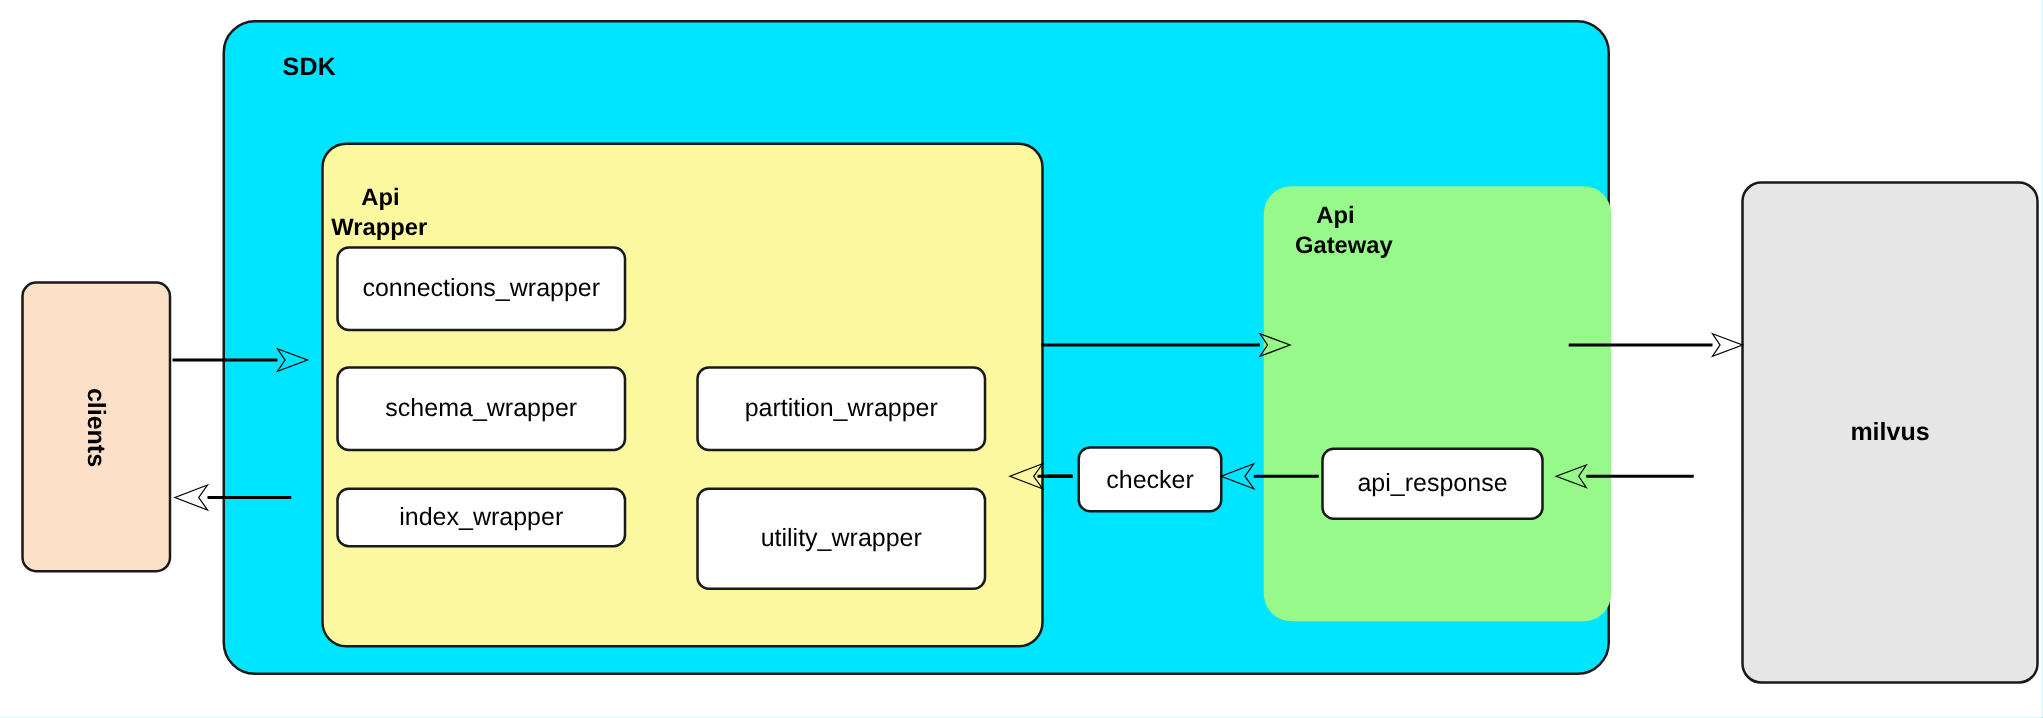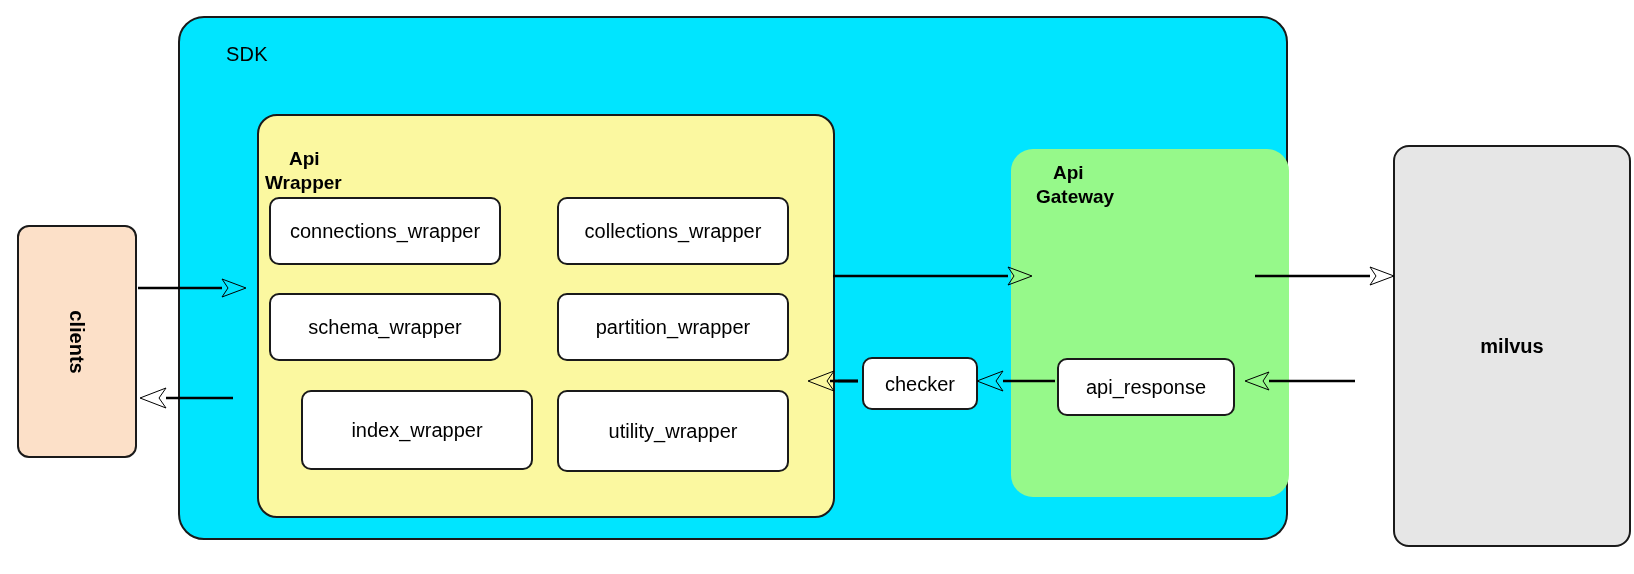--- a/index.html
+++ b/index.html
@@ -35,21 +35,21 @@
     width: 1110px;
     height: 524px;
     background: #00e5ff;
     border-radius: 26px;
     display: block;
   }
   .container-sdk > .container-title {
     position: absolute;
     left: 46px;
     top: 24px;
-    font-weight: normal;
+    font-weight: bold;
     font-size: 20px;
     line-height: 25px;
     letter-spacing: 0.2px;
     text-align: left;
     color: #000000;
   }
 
   
   .container-wrapper {
     left: 255px;
@@ -146,32 +146,29 @@
 
     <div class="box container-wrapper" style="left:77px; top:96px; width:578px; height:404px;">
       <div class="wrapper-title">
         <span>Api</span>
         <span class="ln2">Wrapper</span>
       </div>
 
       <div class="box node" style="left:10px; top:81px; width:232px; height:68px;">
         <span>connections_wrapper</span>
       </div>
-      <div class="box node" style="left:298px; top:81px; width:232px; height:68px;">
-        <span>collections_wrapper</span>
-      </div>
 
       <div class="box node" style="left:10px; top:177px; width:232px; height:68px;">
         <span>schema_wrapper</span>
       </div>
       <div class="box node" style="left:298px; top:177px; width:232px; height:68px;">
         <span>partition_wrapper</span>
       </div>
 
-      <div class="box node" style="left:10px; top:274px; width:232px; height:80px;margin-left:32px;">
+      <div class="box node" style="left:10px; top:274px; width:232px; height:48px;">
         <span>index_wrapper</span>
       </div>
       <div class="box node" style="left:298px; top:274px; width:232px; height:82px;">
         <span>utility_wrapper</span>
       </div>
     </div>
 
     <div class="box node" style="left:682px; top:339px; width:116px; height:53px;">
       <span>checker</span>
     </div>

